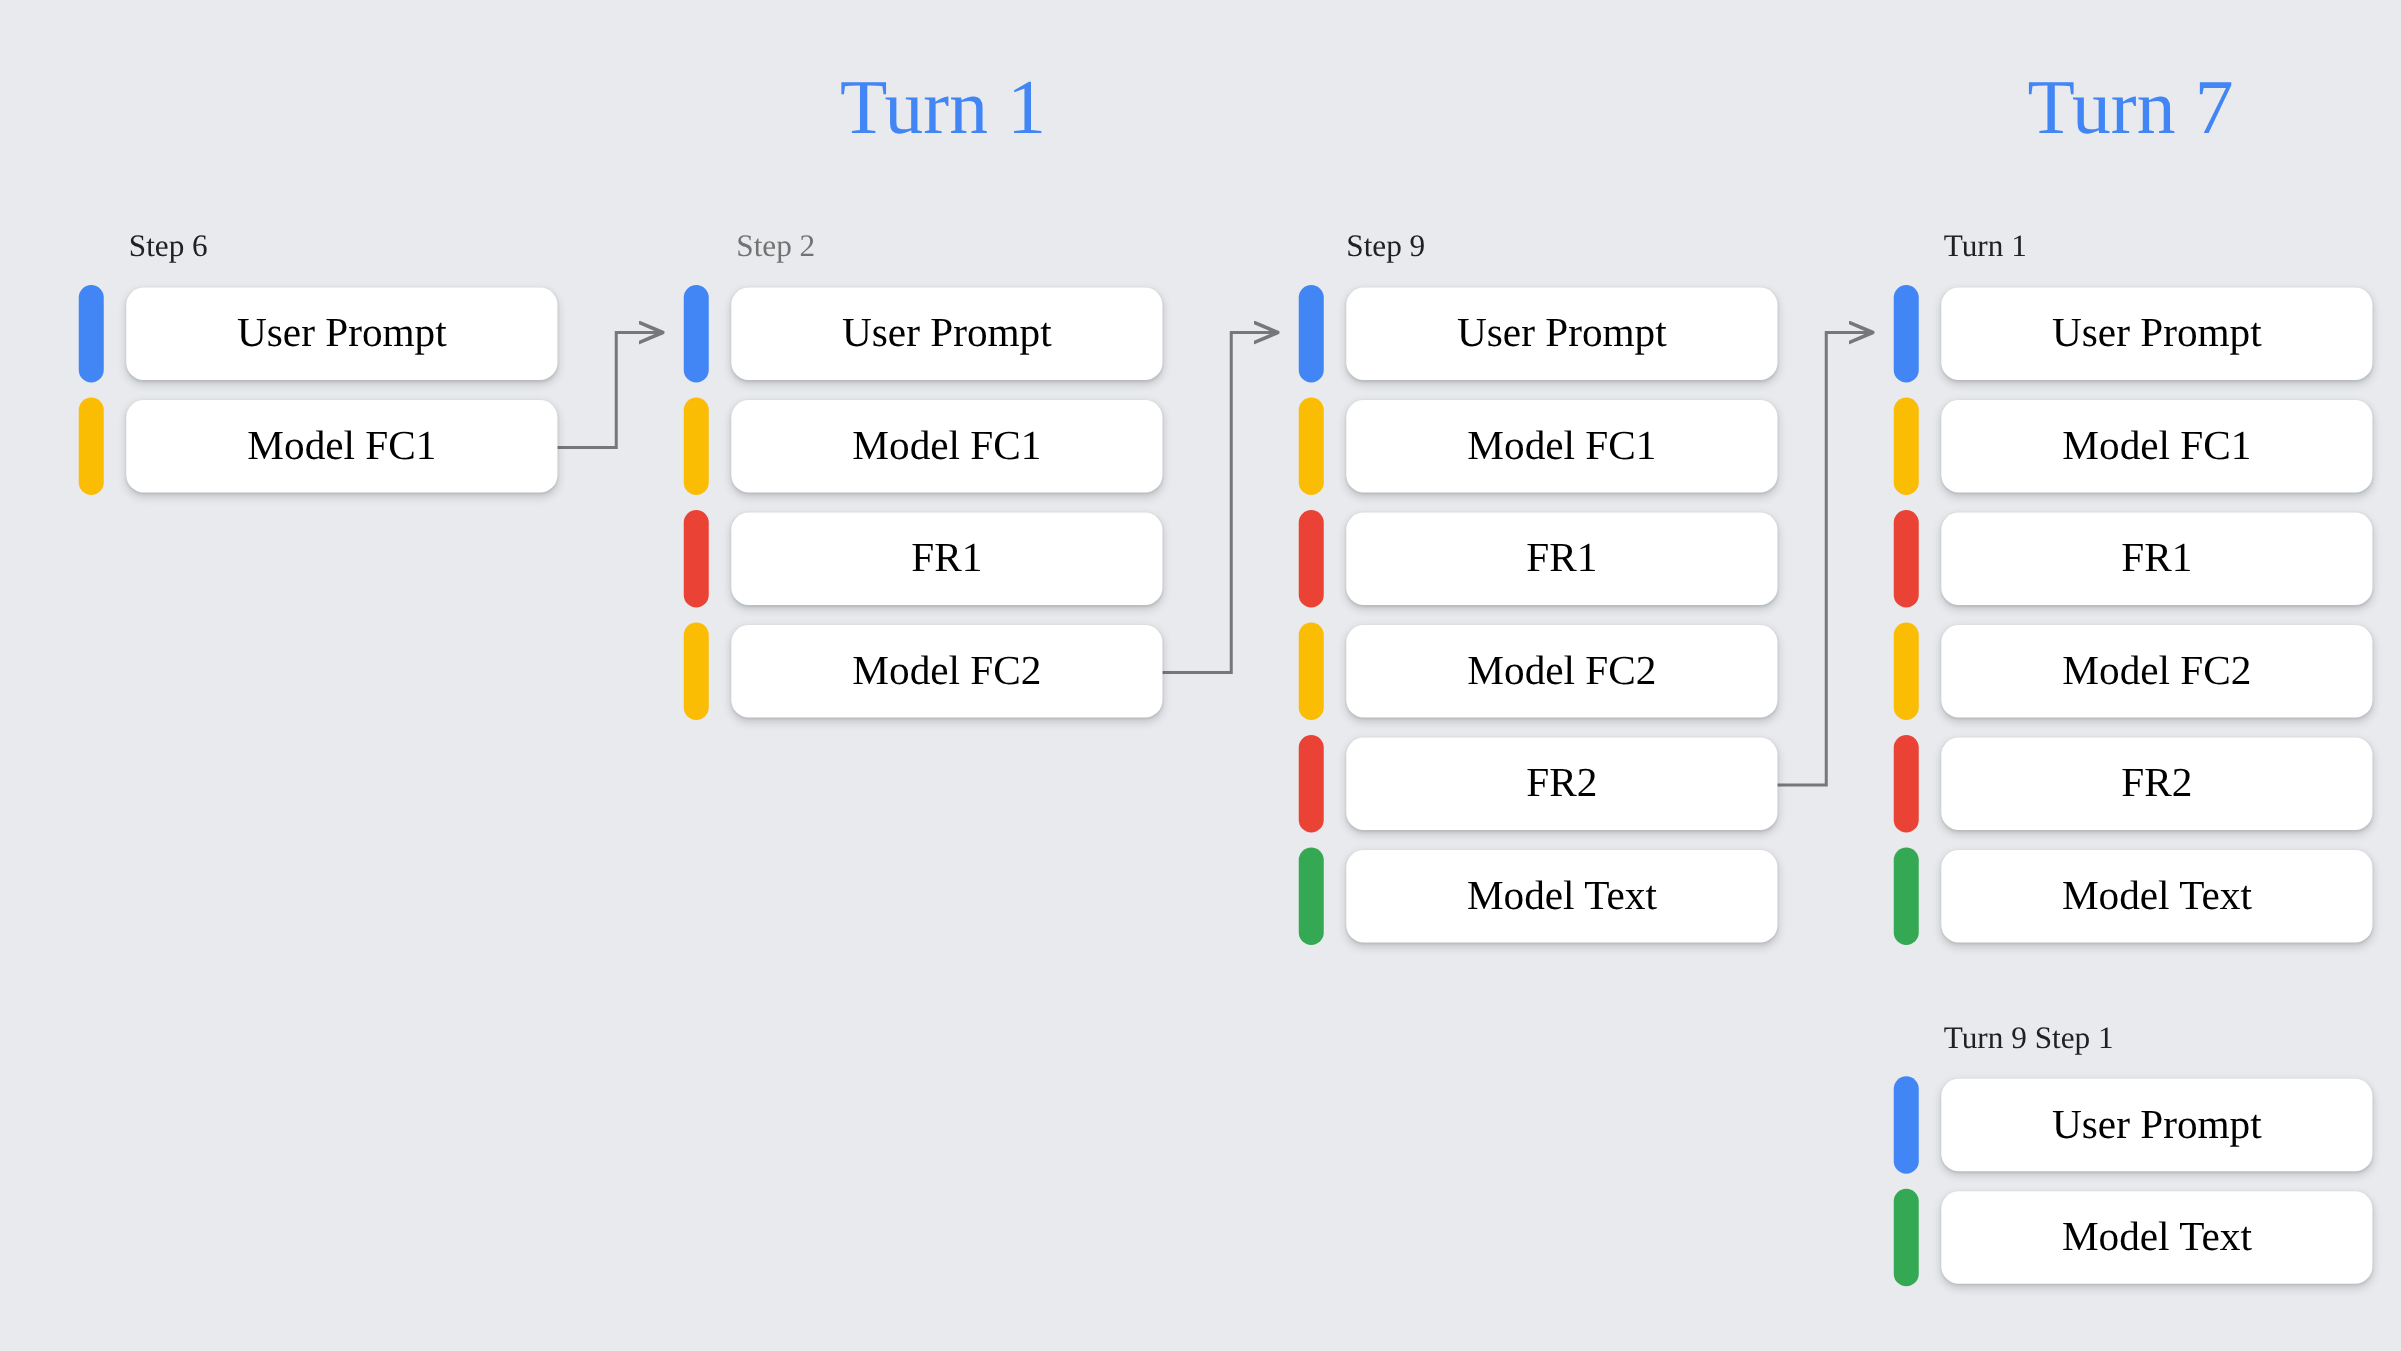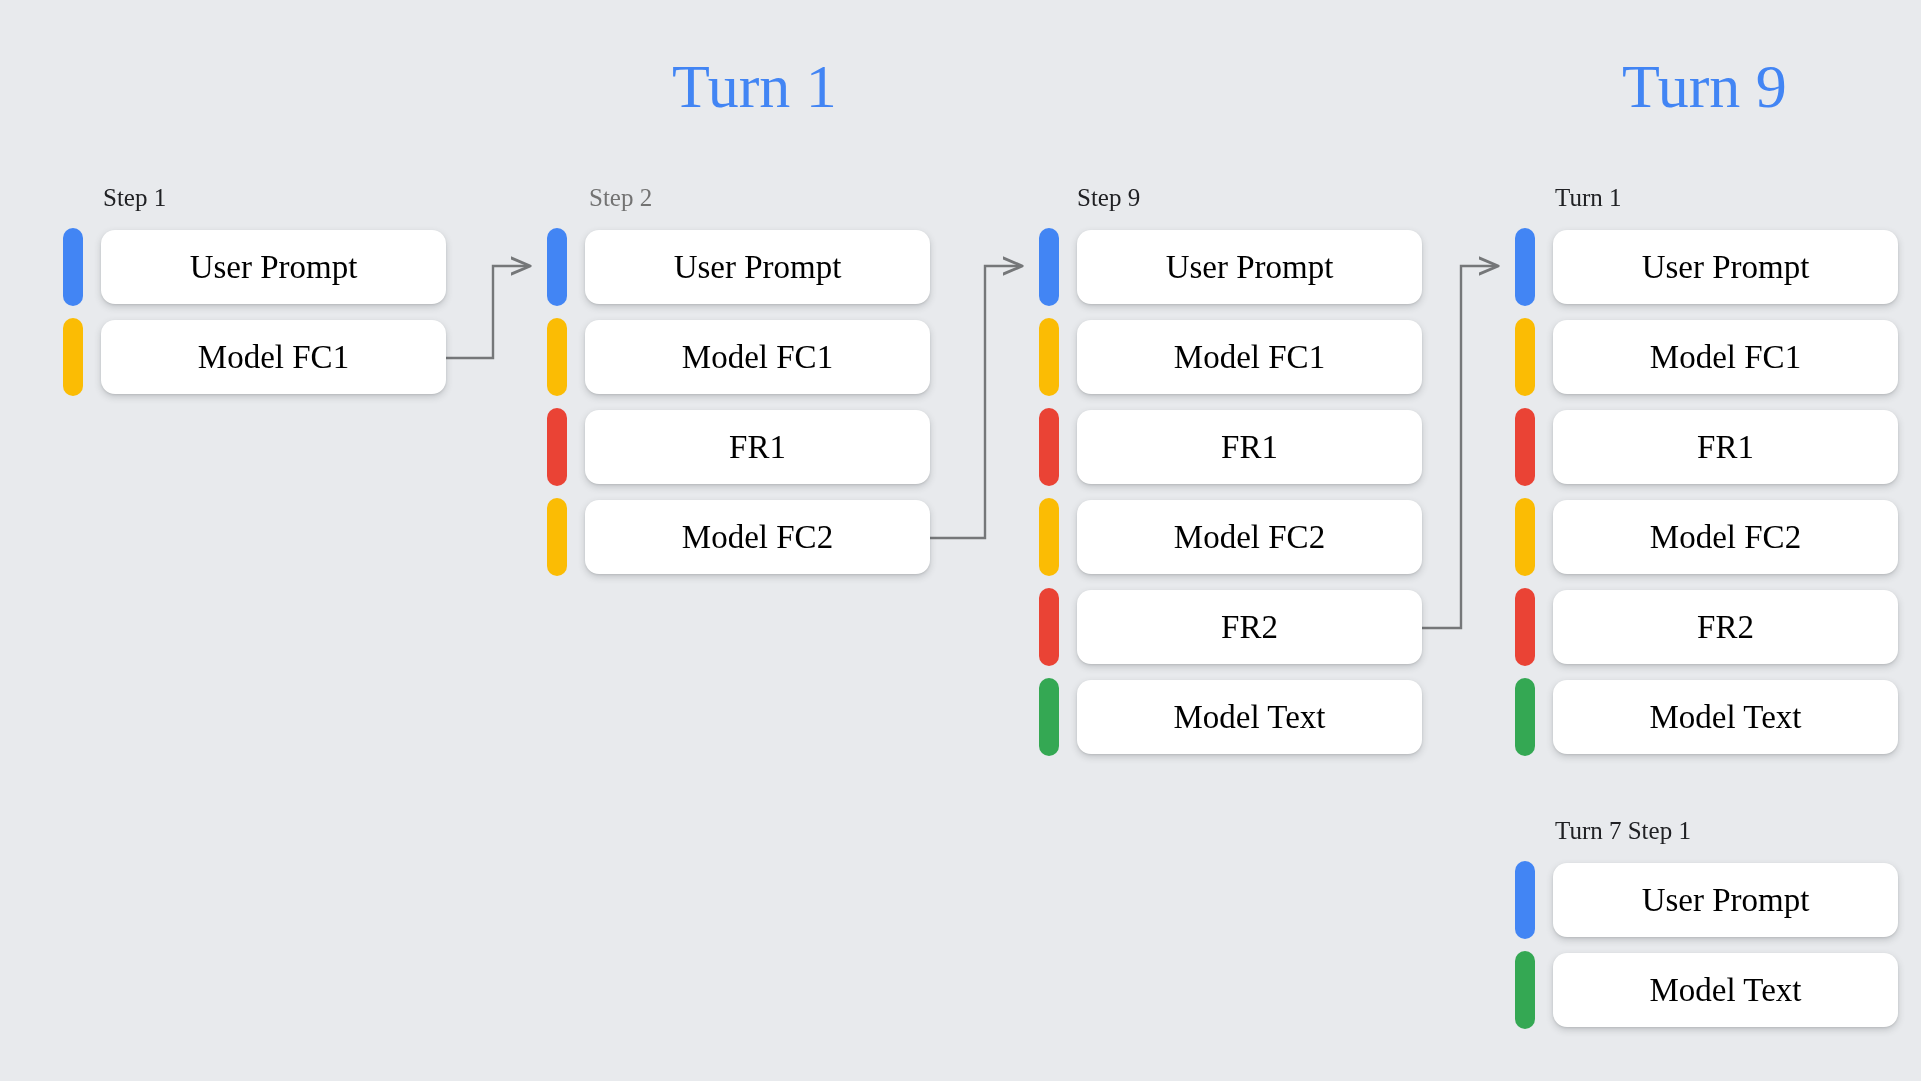--- a/index.html
+++ b/index.html
@@ -96,24 +96,24 @@
     </defs>
     <g id="connector-paths">
         <polyline points="428,358 476,358 476,266 512,266" fill="none" stroke="#757779" stroke-width="2.4" stroke-linecap="butt" stroke-linejoin="miter" marker-end="url(#arrowhead)"></polyline>
         <polyline points="912,538 968,538 968,266 1004,266" fill="none" stroke="#757779" stroke-width="2.4" stroke-linecap="butt" stroke-linejoin="miter" marker-end="url(#arrowhead)"></polyline>
         <polyline points="1404,628 1444,628 1444,266 1480,266" fill="none" stroke="#757779" stroke-width="2.4" stroke-linecap="butt" stroke-linejoin="miter" marker-end="url(#arrowhead)"></polyline>
       </g>
   </svg>
 
   <div id="titles-layer">
       <div class="turn-title" style="left: 655px; top: 55px; color: rgb(66, 133, 244);">Turn 1</div>
-      <div class="turn-title" style="left: 1605px; top: 55px; color: rgb(66, 133, 244);">Turn 9</div>
+      <div class="turn-title" style="left: 1605px; top: 55px; color: rgb(66, 133, 244);">Turn 7</div>
     </div>
   <div id="columns-layer">
-      <div class="col-label" style="left: 86px; top: 185px; color: rgb(32, 33, 36);">Step 1</div>
+      <div class="col-label" style="left: 86px; top: 185px; color: rgb(32, 33, 36);">Step 6</div>
       <div class="column" style="left: 46px; top: 228px; width: 383px; height: 180px;">
         <div class="row" style="top: 0px; width: 383px;">
           <div class="marker" style="background: rgb(66, 133, 244);"></div>
           <div class="card" style="width: 345px; background: rgb(255, 255, 255);">
             <span class="card-label" style="color: rgb(0, 0, 0);">User Prompt</span>
           </div>
         </div>
         <div class="row" style="top: 90px; width: 383px;">
           <div class="marker" style="background: rgb(251, 188, 4);"></div>
           <div class="card" style="width: 345px; background: rgb(255, 255, 255);">
@@ -219,21 +219,21 @@
             <span class="card-label" style="color: rgb(0, 0, 0);">FR2</span>
           </div>
         </div>
         <div class="row" style="top: 450px; width: 383px;">
           <div class="marker" style="background: rgb(52, 168, 83);"></div>
           <div class="card" style="width: 345px; background: rgb(255, 255, 255);">
             <span class="card-label" style="color: rgb(0, 0, 0);">Model Text</span>
           </div>
         </div>
       </div>
-      <div class="col-label" style="left: 1538px; top: 818px; color: rgb(32, 33, 36);">Turn 7 Step 1</div>
+      <div class="col-label" style="left: 1538px; top: 818px; color: rgb(32, 33, 36);">Turn 9 Step 1</div>
       <div class="column" style="left: 1498px; top: 861px; width: 383px; height: 180px;">
         <div class="row" style="top: 0px; width: 383px;">
           <div class="marker" style="background: rgb(66, 133, 244);"></div>
           <div class="card" style="width: 345px; background: rgb(255, 255, 255);">
             <span class="card-label" style="color: rgb(0, 0, 0);">User Prompt</span>
           </div>
         </div>
         <div class="row" style="top: 90px; width: 383px;">
           <div class="marker" style="background: rgb(52, 168, 83);"></div>
           <div class="card" style="width: 345px; background: rgb(255, 255, 255);">

